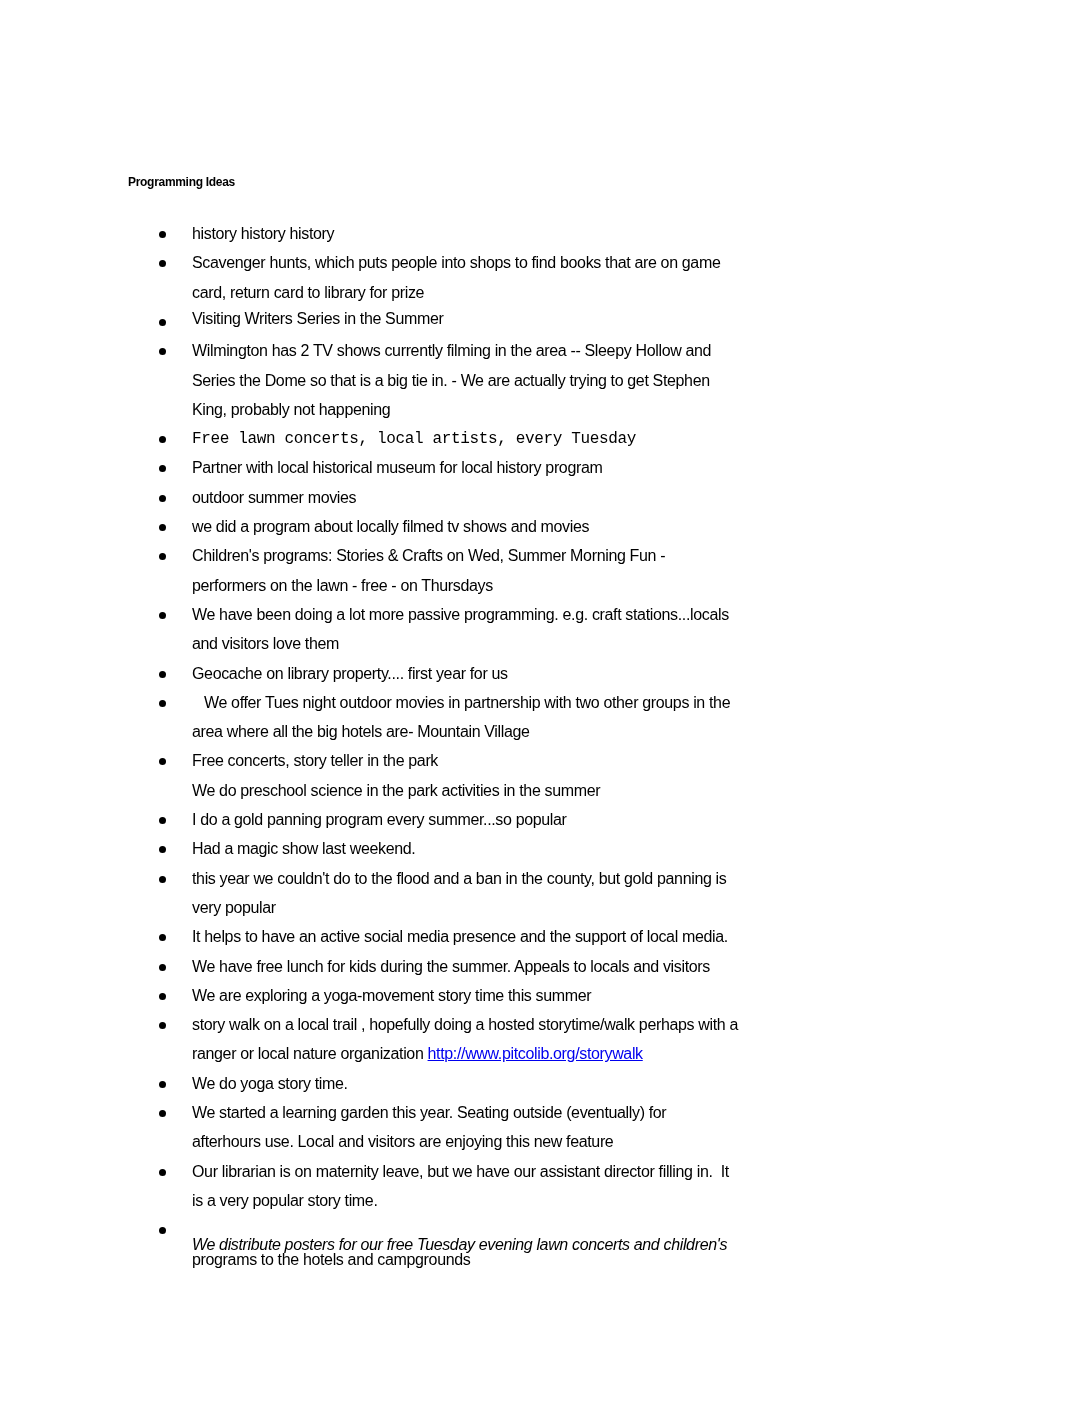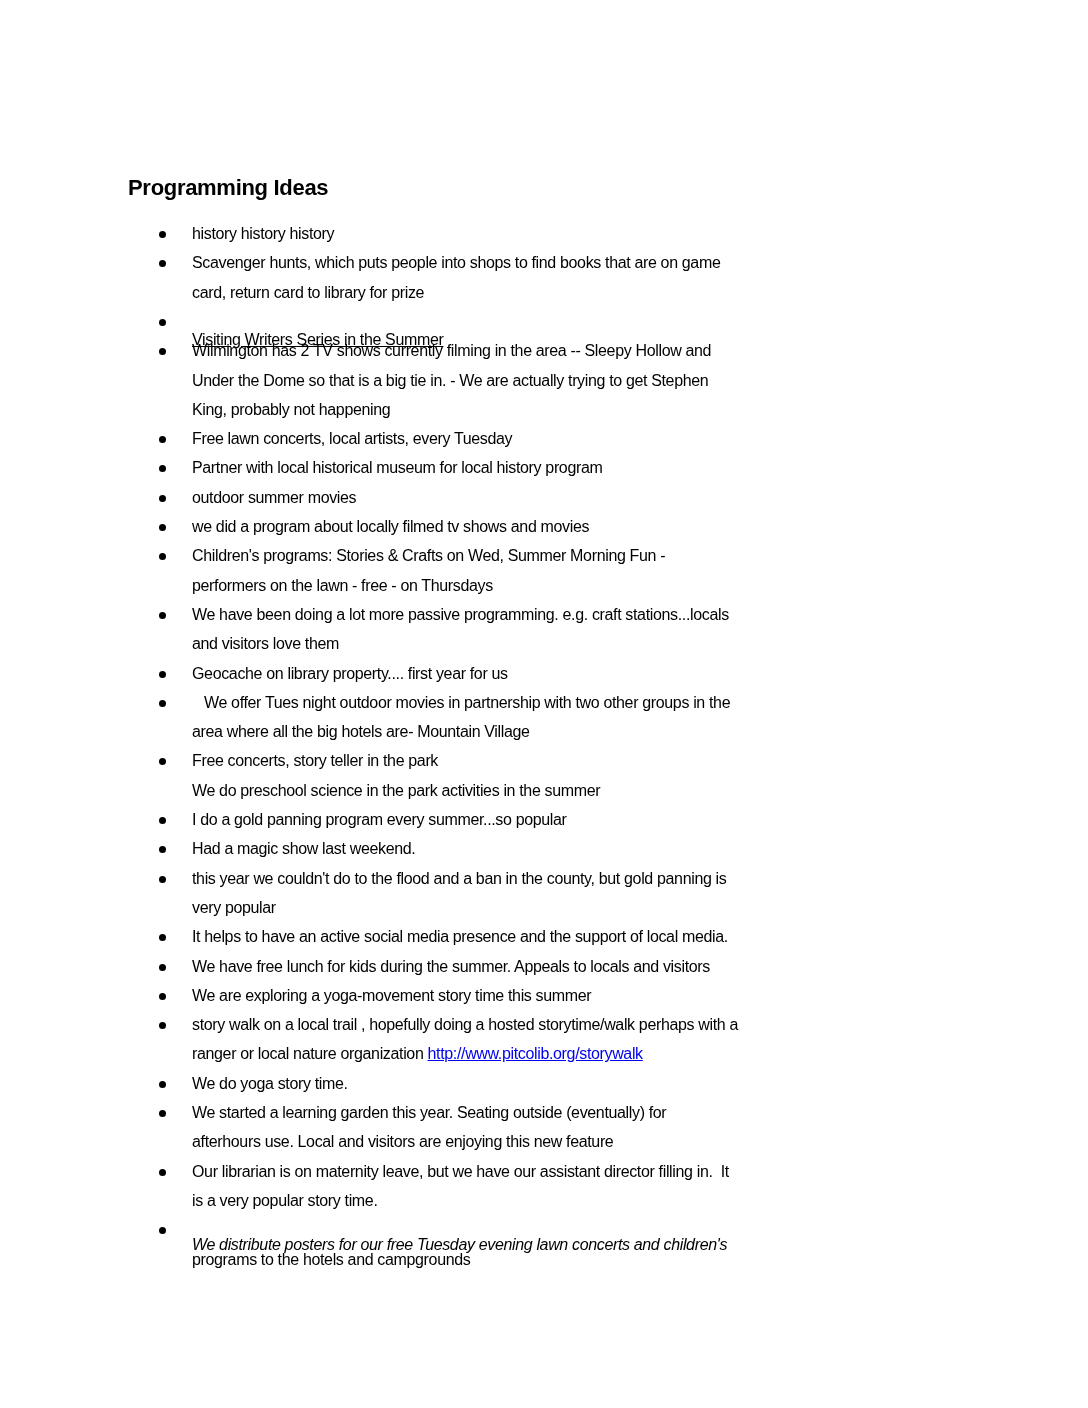--- a/index.html
+++ b/index.html
@@ -1,18 +1,18 @@
 <!DOCTYPE html>
 <html><head>
 <meta charset="utf-8">
 <style>
   html, body { margin:0; padding:0; background:#ffffff; }
   body { width:1088px; height:1408px; position:relative; overflow:hidden;
          font-family:"Liberation Sans", sans-serif; color:#000; }
-  .title { position:absolute; left:128px; top:175px; font-size:22px; font-weight:bold; letter-spacing:-0.3px; }
+  .title { position:absolute; left:128px; top:175px; font-size:12px; font-weight:bold; letter-spacing:-0.3px; }
   .item { position:absolute; left:0; width:1088px; }
   .bullet { position:absolute; left:159px; width:7px; height:7px; border-radius:50%; background:#000; }
   .line { position:absolute; left:192px; font-size:16px; line-height:24px; white-space:pre; letter-spacing:-0.35px; }
   a.link { color:#0000ee; text-decoration:underline; }
 </style>
 </head>
 <body>
 
 <div class="title">Programming Ideas</div>
 <div id="list">
@@ -20,31 +20,31 @@
       <span class="bullet" style="top: 231px;"></span>
       <span class="line" style="top: 222px;">history history history</span>
     </div>
     <div class="item">
       <span class="bullet" style="top: 260.3px;"></span>
       <span class="line" style="top: 251.3px;">Scavenger hunts, which puts people into shops to find books that are on game</span>
       <span class="line" style="top: 280.6px;">card, return card to library for prize</span>
     </div>
     <div class="item">
       <span class="bullet" style="top: 318.9px;"></span>
-      <span class="line" style="top: 328px; text-decoration: underline;">Visiting Writers Series in the Summer</span>
+      <span class="line" style="top: 307px;">Visiting Writers Series in the Summer</span>
     </div>
     <div class="item">
       <span class="bullet" style="top: 348.2px;"></span>
       <span class="line" style="top: 339.2px;">Wilmington has 2 TV shows currently filming in the area -- Sleepy Hollow and</span>
-      <span class="line" style="top: 368.5px;">Under the Dome so that is a big tie in. - We are actually trying to get Stephen</span>
+      <span class="line" style="top: 368.5px;">Series the Dome so that is a big tie in. - We are actually trying to get Stephen</span>
       <span class="line" style="top: 397.8px;">King, probably not happening</span>
     </div>
     <div class="item">
       <span class="bullet" style="top: 436.1px;"></span>
-      <span class="line" style="top: 427.1px;">Free lawn concerts, local artists, every Tuesday</span>
+      <span class="line" style="top: 427.1px; font-family: Liberation Mono, monospace;">Free lawn concerts, local artists, every Tuesday</span>
     </div>
     <div class="item">
       <span class="bullet" style="top: 465.4px;"></span>
       <span class="line" style="top: 456.4px;">Partner with local historical museum for local history program</span>
     </div>
     <div class="item">
       <span class="bullet" style="top: 494.7px;"></span>
       <span class="line" style="top: 485.7px;">outdoor summer movies</span>
     </div>
     <div class="item">

